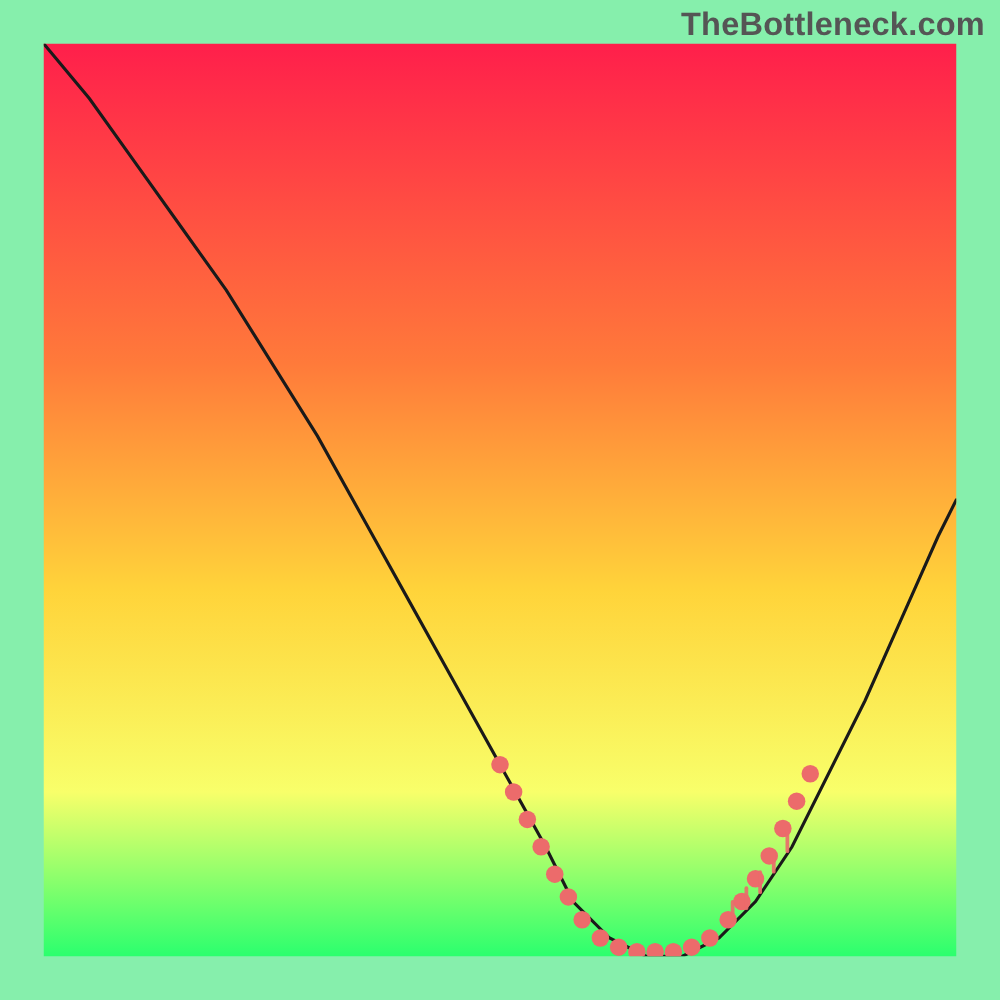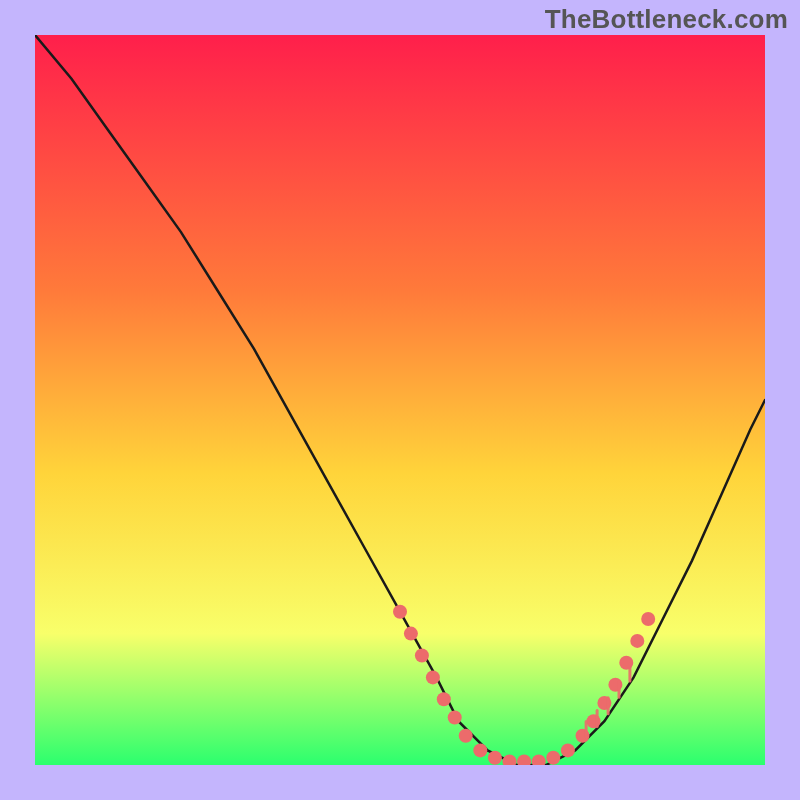--- a/index.html
+++ b/index.html
@@ -7,21 +7,21 @@
     padding: 0;
     width: 800px;
     height: 800px;
     background: #000;
     overflow: hidden;
     font-family: Arial, Helvetica, sans-serif;
   }
   .frame {
     position: absolute;
     inset: 0;
-    background: #c4b5fd;
+    background: #86efac;
   }
   .watermark {
     position: absolute;
     top: 4px;
     right: 12px;
     color: #555;
     font-size: 26px;
     font-weight: 600;
     letter-spacing: 0.2px;
     z-index: 10;

